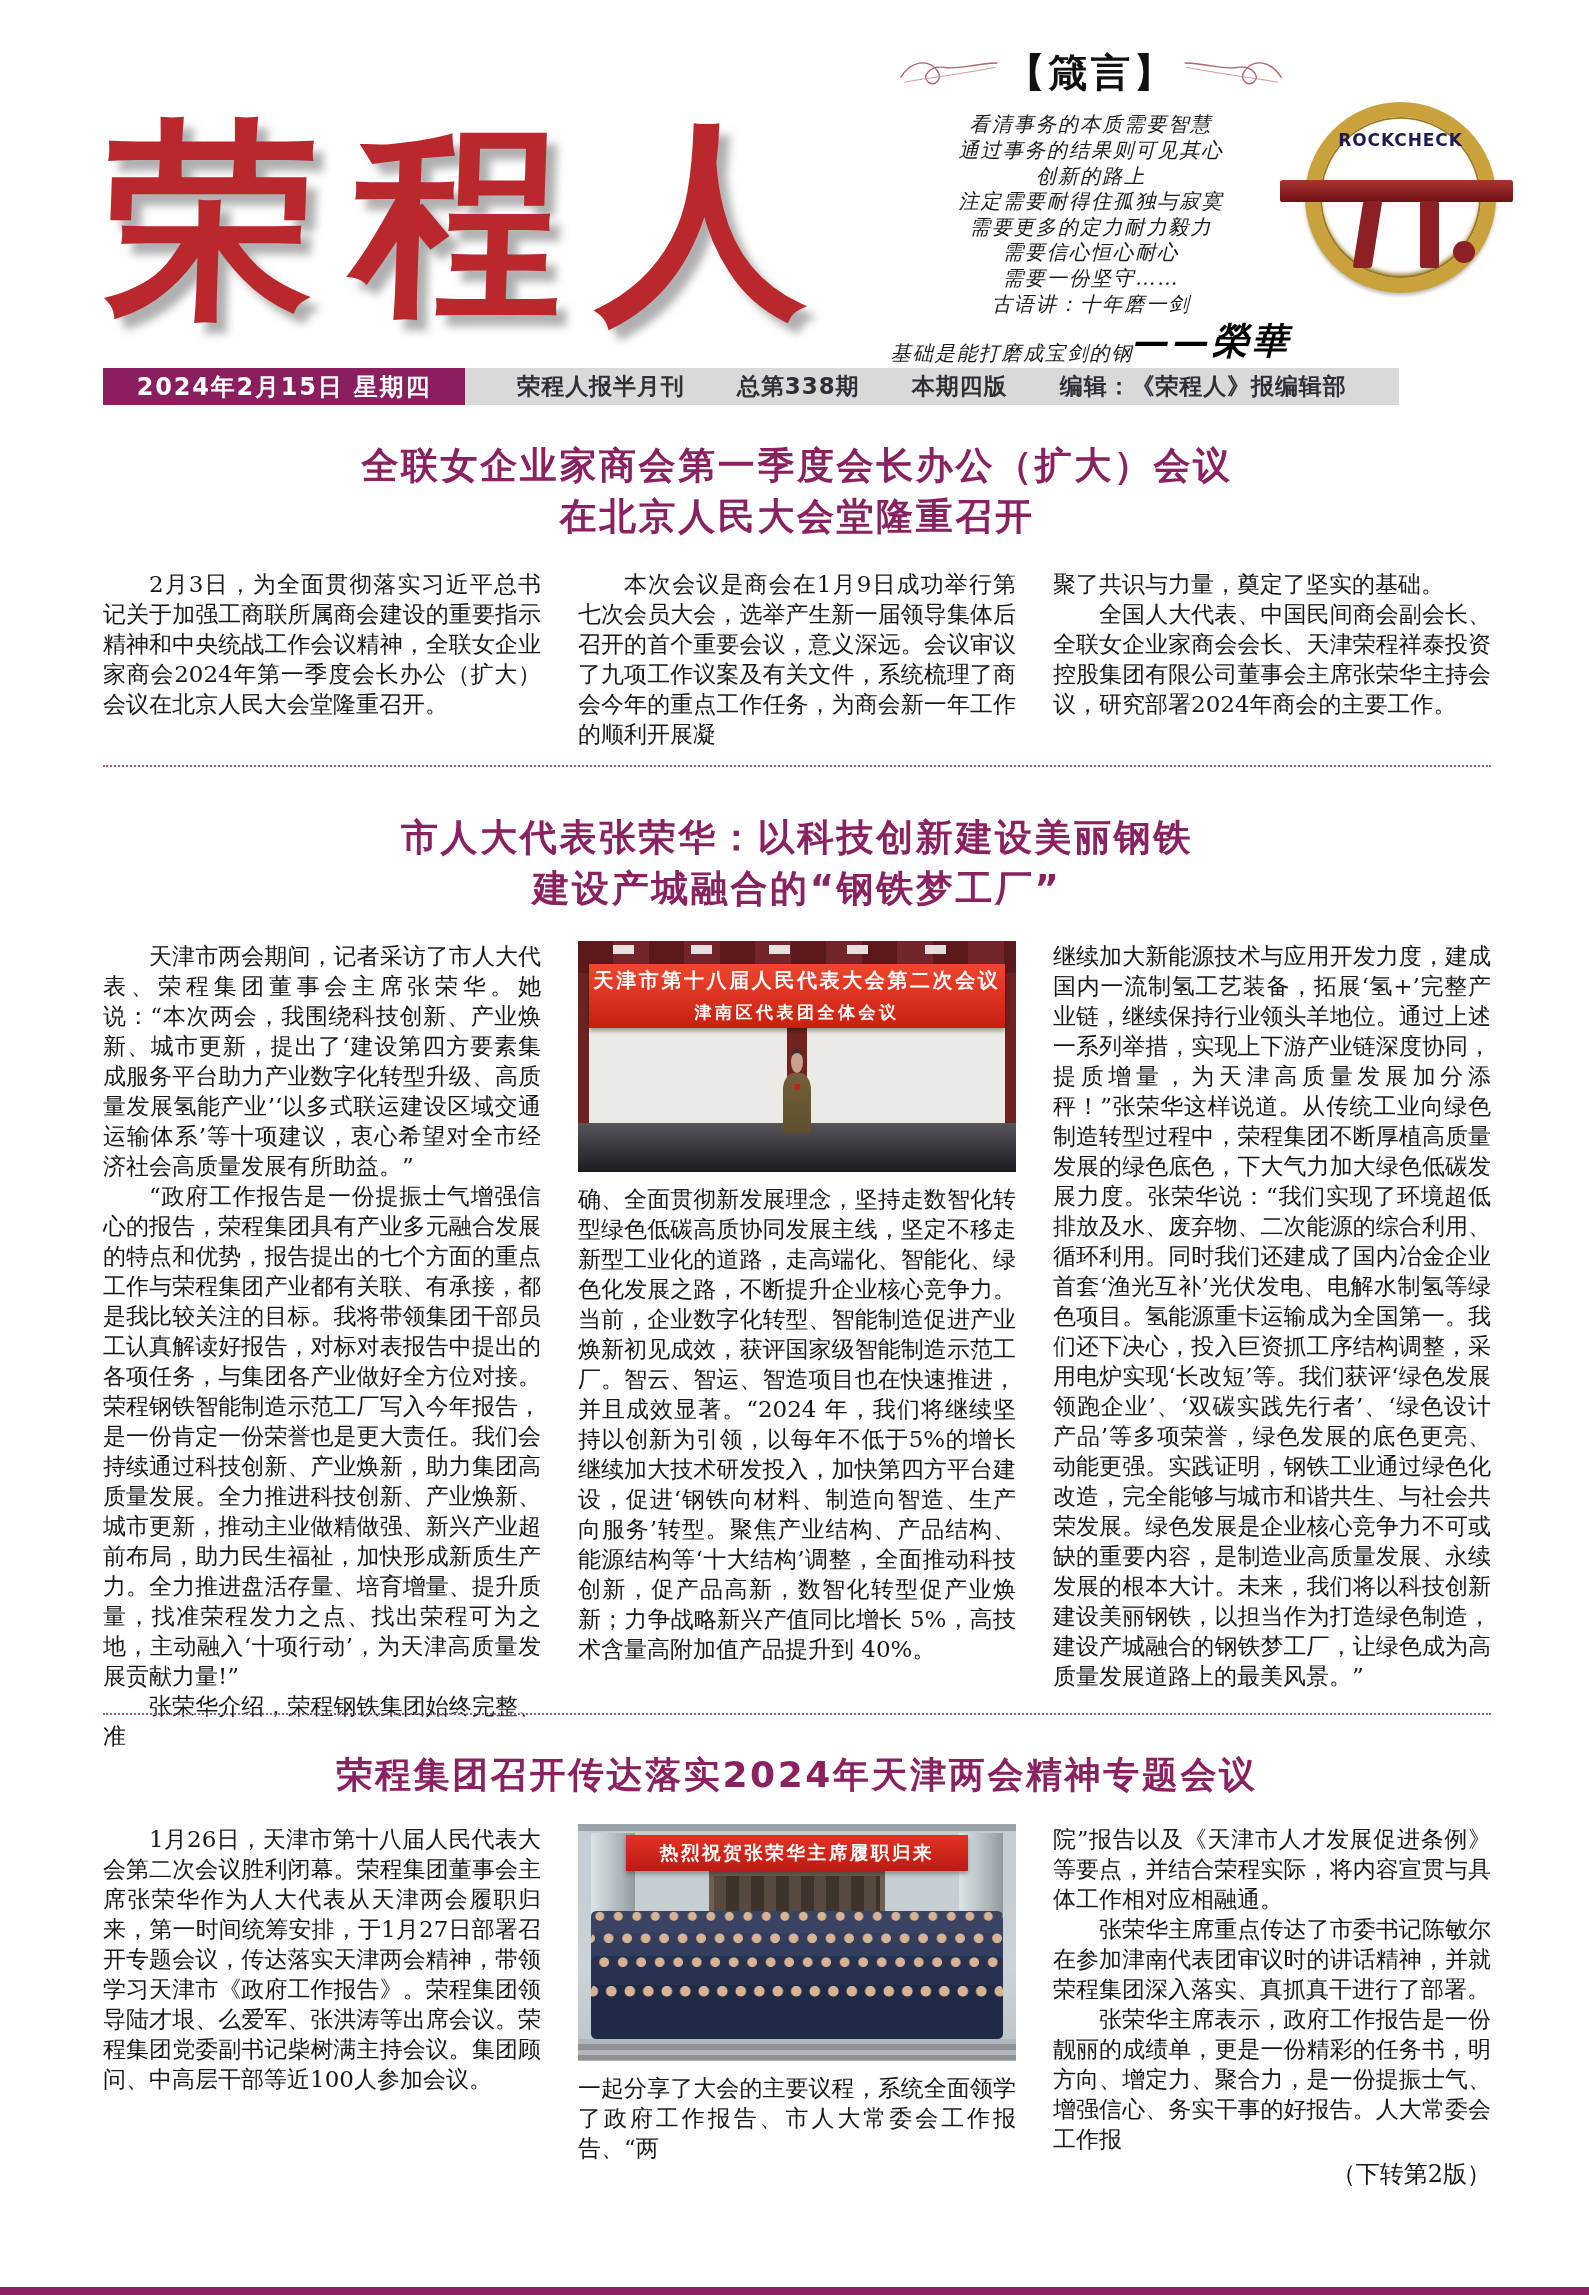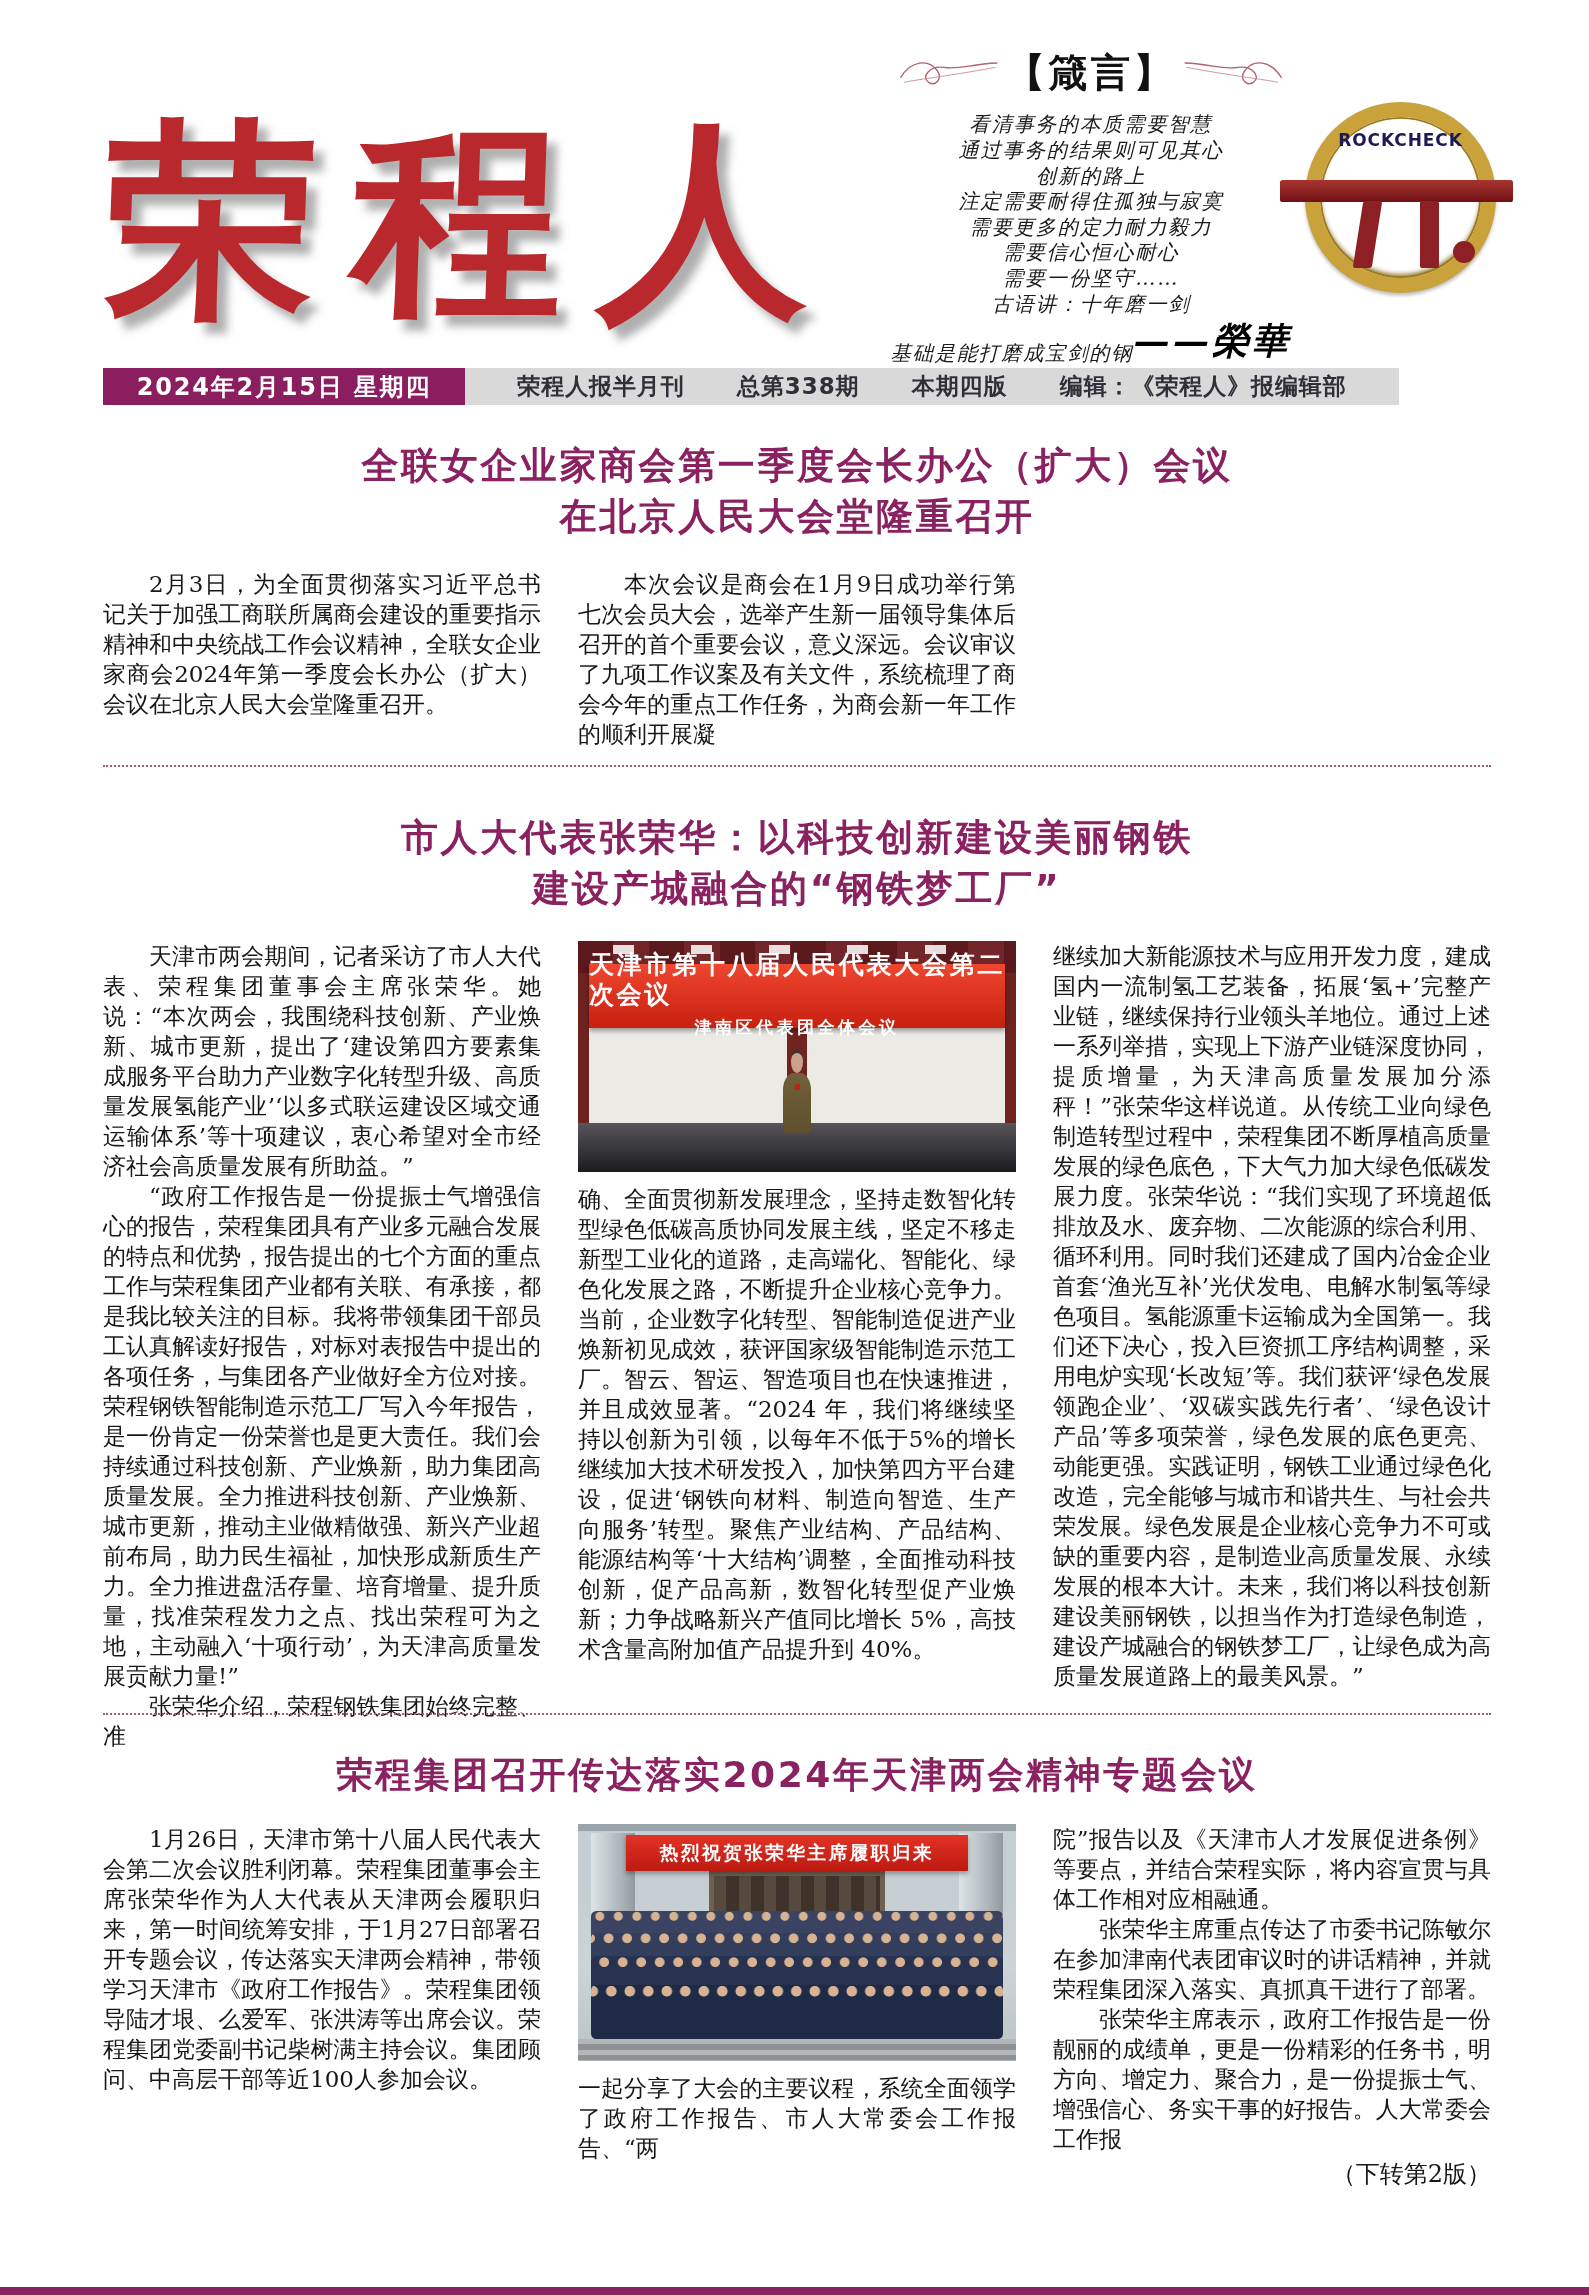--- a/index.html
+++ b/index.html
@@ -64,21 +64,21 @@
   .photo1{position:relative;width:100%;height:231px;overflow:hidden;background:#6e2320;margin-bottom:12.4px;}
   .p1-ceiling{position:absolute;top:0;left:0;right:0;height:14%;
         background:repeating-linear-gradient(90deg,#5c191c 0 35px,#73262a 35px 71px);}
   .p1-lights{position:absolute;top:2%;left:8%;right:8%;height:4%;
         background:repeating-linear-gradient(90deg,rgba(255,255,255,.85) 0 21px,transparent 21px 78px);}
   .p1-banner{position:absolute;top:10%;left:2.5%;right:2.5%;height:28%;z-index:2;
         background:linear-gradient(180deg,#ef4630,#c8200f);display:flex;flex-direction:column;
         justify-content:center;align-items:center;color:#fff;font-weight:700;
         font-family:"DejaVu Sans","Liberation Sans",sans-serif;
         box-shadow:0 2.6px 4.4px rgba(0,0,0,.35);}
-  .p1-banner .b1{font-size:25px;letter-spacing:2.6px;}
+  .p1-banner .b1{font-size:20px;letter-spacing:2.6px;}
   .p1-banner .b2{font-size:17px;letter-spacing:3.5px;margin-top:2.6px;}
   .p1-wall{position:absolute;top:38%;left:2.5%;right:2.5%;height:42%;background:#eceae4;}
   .p1-pillar{position:absolute;top:38%;height:42%;width:4.5%;left:47.8%;background:#73231f;}
   .p1-person{position:absolute;left:44.5%;top:47%;width:11%;height:36%;z-index:3;}
   .p1-head{width:26%;height:24%;margin:0 auto;border-radius:50%;background:#c9a18b;
         border-top:4.4px solid #3a3430;}
   .p1-body{width:58%;height:72%;margin:1% auto 0;background:linear-gradient(180deg,#73603a,#5f4f2e);
         border-radius:40% 40% 10% 10% / 28% 28% 6% 6%;position:relative;}
   .p1-badge{position:absolute;left:44%;top:18%;width:4.4px;height:6.2px;background:#c8200f;}
   .p1-floor{position:absolute;bottom:0;left:0;right:0;height:21%;
@@ -171,20 +171,24 @@
       <div>全联女企业家商会第一季度会长办公（扩大）会议</div>
       <div>在北京人民大会堂隆重召开</div>
     </h2>
     <div class="cols">
       <div class="col">
         <p>2月3日，为全面贯彻落实习近平总书记关于加强工商联所属商会建设的重要指示精神和中央统战工作会议精神，全联女企业家商会2024年第一季度会长办公（扩大）会议在北京人民大会堂隆重召开。</p>
       </div>
       <div class="col">
         <p>本次会议是商会在1月9日成功举行第七次会员大会，选举产生新一届领导集体后召开的首个重要会议，意义深远。会议审议了九项工作议案及有关文件，系统梳理了商会今年的重点工作任务，为商会新一年工作的顺利开展凝</p>
       </div>
+      <div class="col">
+        <p class="ni">聚了共识与力量，奠定了坚实的基础。</p>
+        <p>全国人大代表、中国民间商会副会长、全联女企业家商会会长、天津荣程祥泰投资控股集团有限公司董事会主席张荣华主持会议，研究部署2024年商会的主要工作。</p>
+      </div>
     </div>
   </section>
 
   <div class="dotted d1"></div>
 
   <section class="article a2">
     <h2 class="headline">
       <div>市人大代表张荣华：以科技创新建设美丽钢铁</div>
       <div>建设产城融合的“钢铁梦工厂”</div>
     </h2>

